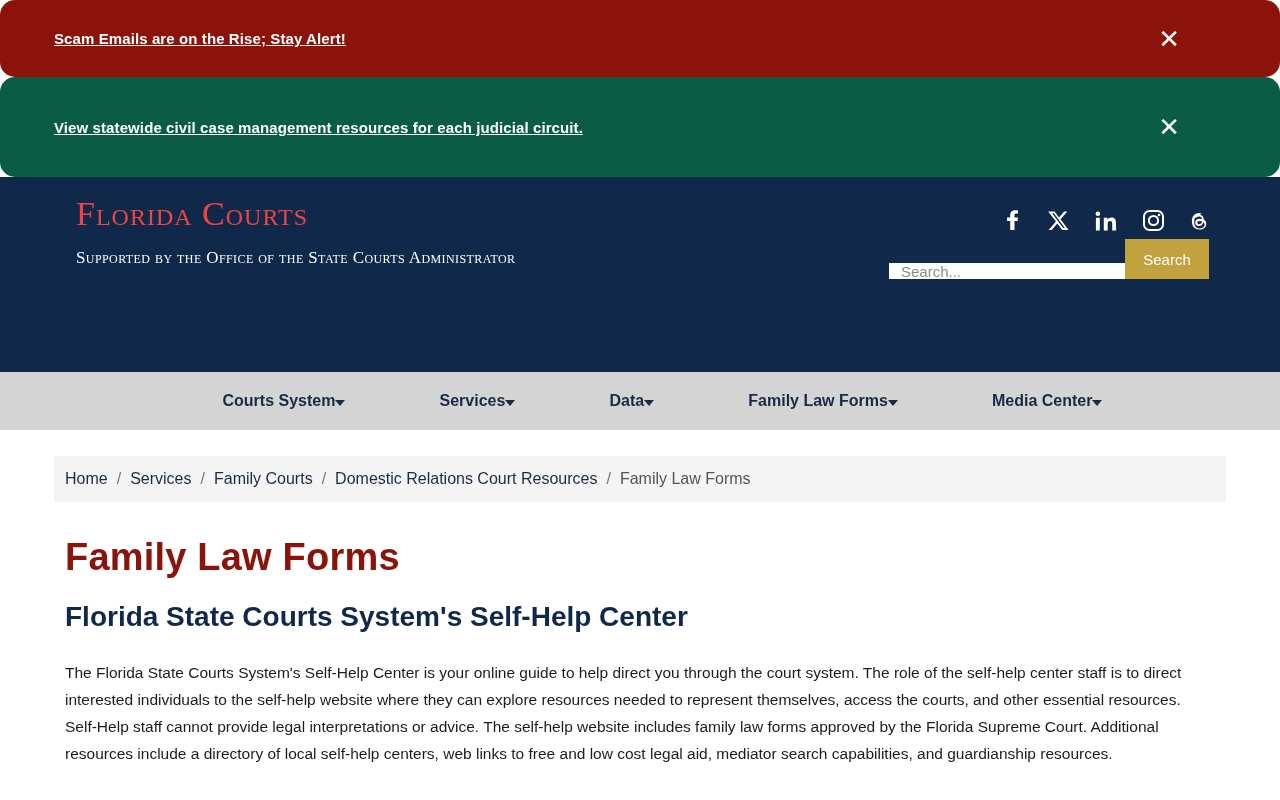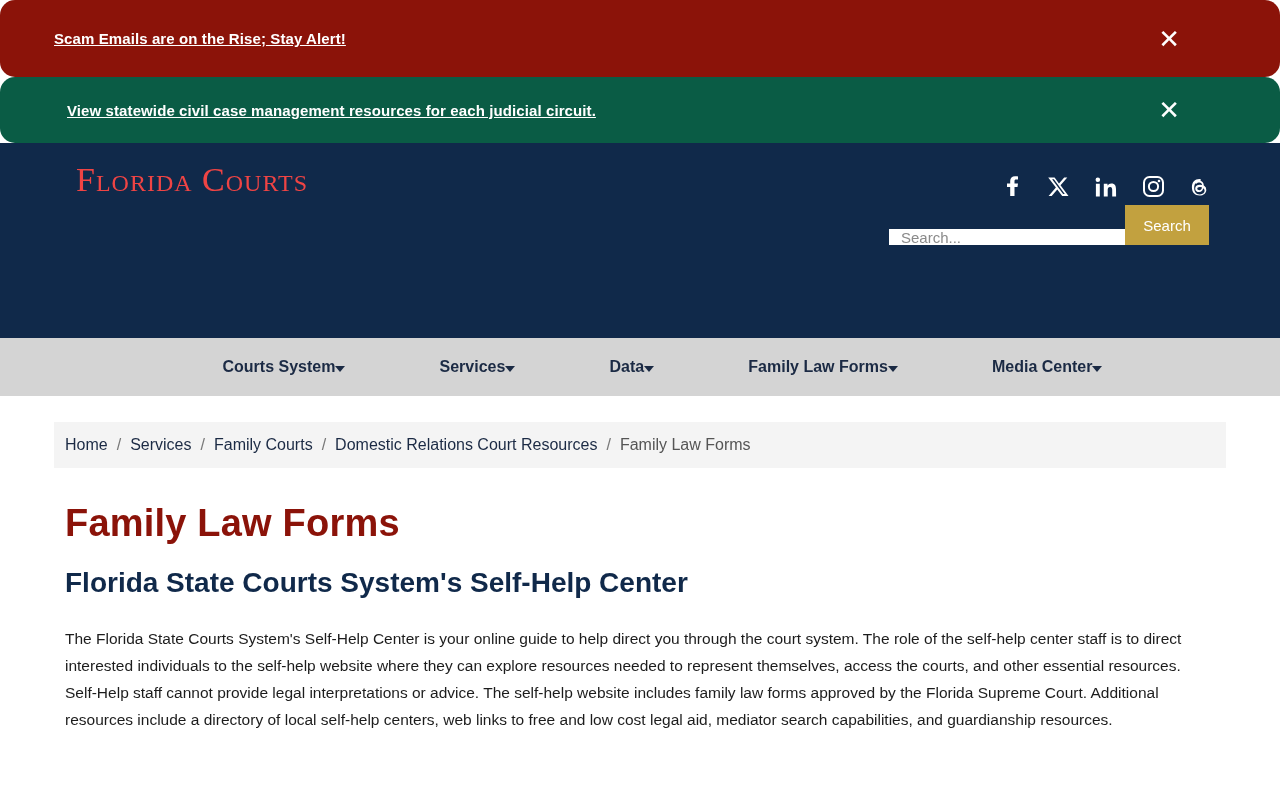--- a/index.html
+++ b/index.html
@@ -18,22 +18,21 @@
     display: flex;
     align-items: center;
     border-radius: 15px;
   }
   .alert-red {
     background: #8b1309;
     height: 77px;
   }
   .alert-green {
     background: #0a5c45;
-    height: 66px;
-    padding-left: 13px;
+    height: 100px;
   }
   .alert-link {
     color: #ffffff;
     font-size: 15px;
     font-weight: bold;
     text-decoration: underline;
     margin-left: 54px;
     letter-spacing: .1px;
     cursor: pointer;
   }
@@ -227,20 +226,21 @@
 <div class="alert-bar alert-green">
   <a class="alert-link">View statewide civil case management resources for each judicial circuit.</a>
   <span class="alert-close">✕</span>
 </div>
 
 <div class="header">
 
   <div class="brand">
     <div class="brand-text">
       <div class="brand-title">Florida Courts</div>
+      <div class="brand-sub">Supported by the Office of the State Courts Administrator</div>
     </div>
   </div>
 
   <div class="social">
     <span>
       <svg width="20" height="22" viewBox="0 0 20 22">
           <path d="M12.5 21V12h3l.5-3.5h-3.5V6.3c0-1 .3-1.7 1.8-1.7H16V1.4C15.6 1.3 14.4 1.2 13 1.2c-2.9 0-4.8 1.7-4.8 4.9v2.4H5V12h3.2v9z" fill="#ffffff"></path>
         </svg>
     </span>
     <span>

